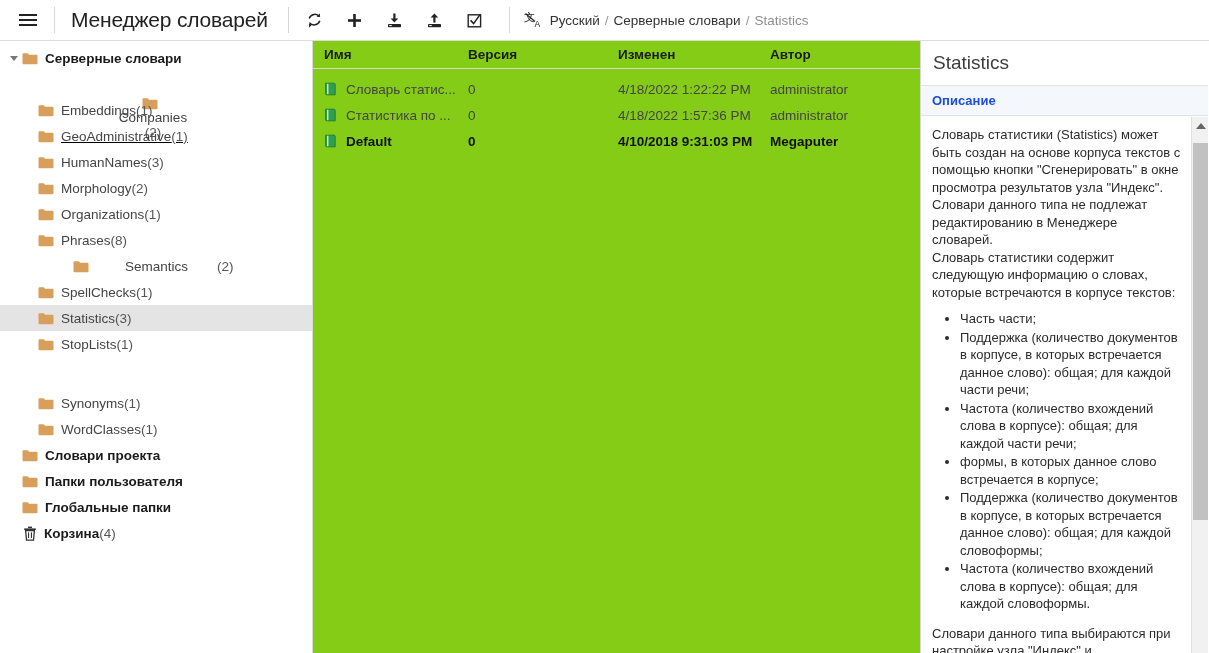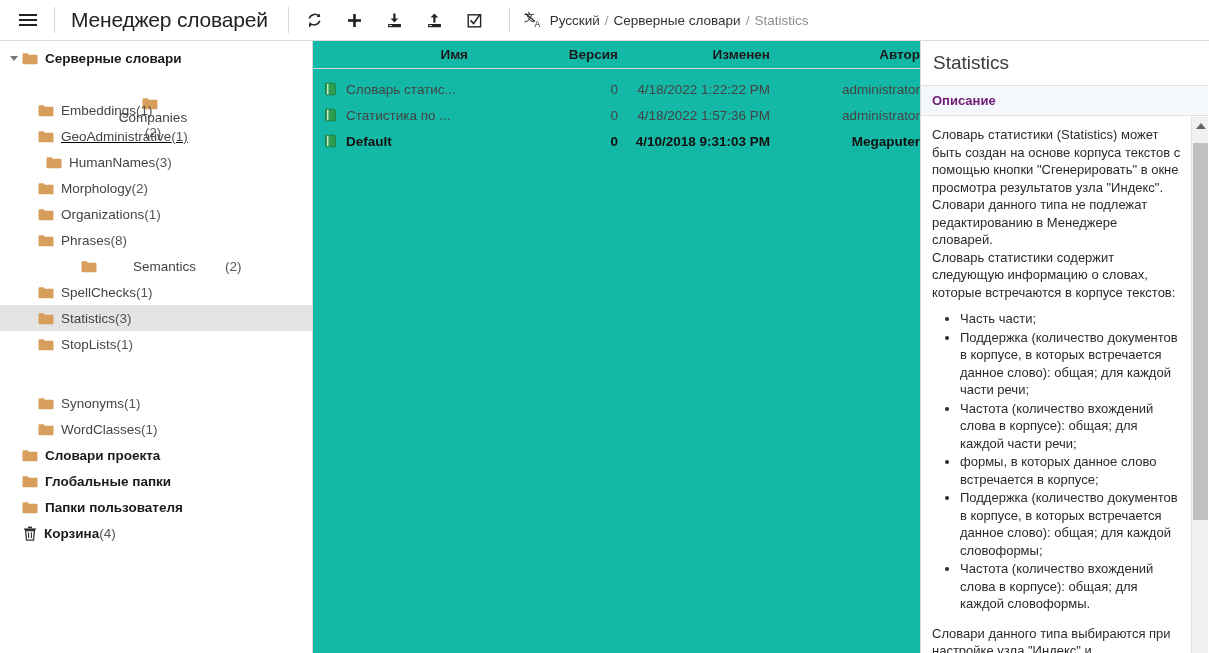--- a/index.html
+++ b/index.html
@@ -95,25 +95,24 @@
     border-top: 5px solid #777;
   }
   .ficon { flex: none; display: flex; align-items: center; margin-right: 7px; }
   .lbl-bold { font-weight: bold; color: #1b1b1b; }
   .lbl-norm { color: #444; }
   .cnt { color: #555; font-weight: normal; }
 
   
   #center {
     width: 608px; height: 612px;
-    background: #14b8a6;
+    background: #84cc16;
     border-right: 1px solid #d9d9d9;
     position: relative;
     overflow: hidden;
-    text-align: right;
   }
   #thead {
     height: 28px;
     display: flex; align-items: center;
     border-bottom: 1px solid #d6d6d6;
     font-size: 13.5px; font-weight: bold; color: #1b1b1b;
   }
   .c1 { width: 155px; padding-left: 11px; }
   .c2 { width: 150px; }
   .c3 { width: 152px; }
@@ -147,21 +146,21 @@
     padding-left: 12px;
     font-size: 19px; color: #3d3d3d;
     border-bottom: 1px solid #e2e2e2;
   }
   #rdesc-head {
     height: 30px;
     background: #f4f7fb;
     border-bottom: 1px solid #e2e2e2;
     display: flex; align-items: center;
     padding-left: 11px;
-    font-size: 13px; font-weight: bold; color: #701a75;
+    font-size: 13px; font-weight: bold; color: #1d4ed8;
   }
   #rscroll-wrap {
     position: absolute; top: 76px; left: 0;
     width: 287px; height: 536px;
     overflow: hidden;
   }
   #rcontent {
     position: absolute; top: 0; left: 0;
     width: 270px;
     padding: 9px 10px 10px 11px;
@@ -313,21 +312,21 @@
         <div class="tree-row" style="padding-left: 6px; text-decoration: underline;">
           <span class="tw" style="width: 32px;"></span>
           <span class="ficon">
             <svg width="16" height="13" viewBox="0 0 16 13">
               <path d="M0.5 2.2a1 1 0 0 1 1-1h4.2l1.3 1.6h7.5a1 1 0 0 1 1 1v7.5a1 1 0 0 1-1 1H1.5a1 1 0 0 1-1-1z" fill="#d79f5b"></path>
             </svg>
           </span>
           <span class="lbl-norm">GeoAdministrative</span>
           <span class="cnt"> (1)</span>
         </div>
-        <div class="tree-row" style="padding-left: 14px;">
+        <div class="tree-row" style="padding-left: 6px;">
           <span class="tw" style="width: 32px;"></span>
           <span class="ficon">
             <svg width="16" height="13" viewBox="0 0 16 13">
               <path d="M0.5 2.2a1 1 0 0 1 1-1h4.2l1.3 1.6h7.5a1 1 0 0 1 1 1v7.5a1 1 0 0 1-1 1H1.5a1 1 0 0 1-1-1z" fill="#d79f5b"></path>
             </svg>
           </span>
           <span class="lbl-norm">HumanNames</span>
           <span class="cnt"> (3)</span>
         </div>
         <div class="tree-row" style="padding-left: 6px;">
@@ -353,21 +352,21 @@
         <div class="tree-row" style="padding-left: 6px;">
           <span class="tw" style="width: 32px;"></span>
           <span class="ficon">
             <svg width="16" height="13" viewBox="0 0 16 13">
               <path d="M0.5 2.2a1 1 0 0 1 1-1h4.2l1.3 1.6h7.5a1 1 0 0 1 1 1v7.5a1 1 0 0 1-1 1H1.5a1 1 0 0 1-1-1z" fill="#d79f5b"></path>
             </svg>
           </span>
           <span class="lbl-norm">Phrases</span>
           <span class="cnt"> (8)</span>
         </div>
-        <div class="tree-row" style="padding-left: 20px; gap: 29px;">
+        <div class="tree-row" style="padding-left: 12px; gap: 29px;">
           <span class="tw" style="width: 32px;"></span>
           <span class="ficon">
             <svg width="16" height="13" viewBox="0 0 16 13">
               <path d="M0.5 2.2a1 1 0 0 1 1-1h4.2l1.3 1.6h7.5a1 1 0 0 1 1 1v7.5a1 1 0 0 1-1 1H1.5a1 1 0 0 1-1-1z" fill="#d79f5b"></path>
             </svg>
           </span>
           <span class="lbl-norm">Semantics</span>
           <span class="cnt"> (2)</span>
         </div>
         <div class="tree-row" style="padding-left: 6px;">
@@ -431,30 +430,30 @@
           </span>
           <span class="lbl-bold">Словари проекта</span>
         </div>
         <div class="tree-row" style="padding-left: 6px;">
           <span class="tw" style="width: 16px;"></span>
           <span class="ficon">
             <svg width="16" height="13" viewBox="0 0 16 13">
               <path d="M0.5 2.2a1 1 0 0 1 1-1h4.2l1.3 1.6h7.5a1 1 0 0 1 1 1v7.5a1 1 0 0 1-1 1H1.5a1 1 0 0 1-1-1z" fill="#d79f5b"></path>
             </svg>
           </span>
+          <span class="lbl-bold">Папки пользователя</span>
+        </div>
+        <div class="tree-row" style="padding-left: 6px;">
+          <span class="tw" style="width: 16px;"></span>
+          <span class="ficon">
+            <svg width="16" height="13" viewBox="0 0 16 13">
+              <path d="M0.5 2.2a1 1 0 0 1 1-1h4.2l1.3 1.6h7.5a1 1 0 0 1 1 1v7.5a1 1 0 0 1-1 1H1.5a1 1 0 0 1-1-1z" fill="#d79f5b"></path>
+            </svg>
+          </span>
           <span class="lbl-bold">Глобальные папки</span>
-        </div>
-        <div class="tree-row" style="padding-left: 6px;">
-          <span class="tw" style="width: 16px;"></span>
-          <span class="ficon">
-            <svg width="16" height="13" viewBox="0 0 16 13">
-              <path d="M0.5 2.2a1 1 0 0 1 1-1h4.2l1.3 1.6h7.5a1 1 0 0 1 1 1v7.5a1 1 0 0 1-1 1H1.5a1 1 0 0 1-1-1z" fill="#d79f5b"></path>
-            </svg>
-          </span>
-          <span class="lbl-bold">Папки пользователя</span>
         </div>
         <div class="tree-row" style="padding-left: 6px;">
           <span class="tw" style="width: 16px;"></span>
           <span class="ficon" style="margin-left: 1px;">
             <svg width="14" height="15" viewBox="0 0 14 15">
               <rect x="5" y="0.6" width="4" height="1.5" fill="#333"></rect>
               <rect x="1.2" y="2.4" width="11.6" height="1.6" fill="#333"></rect>
               <path d="M2.6 4.6h8.8l-0.9 9.6H3.5z" fill="none" stroke="#333" stroke-width="1.3"></path>
               <rect x="5" y="6.4" width="1.1" height="5.6" fill="#333"></rect>
               <rect x="7.9" y="6.4" width="1.1" height="5.6" fill="#333"></rect>

